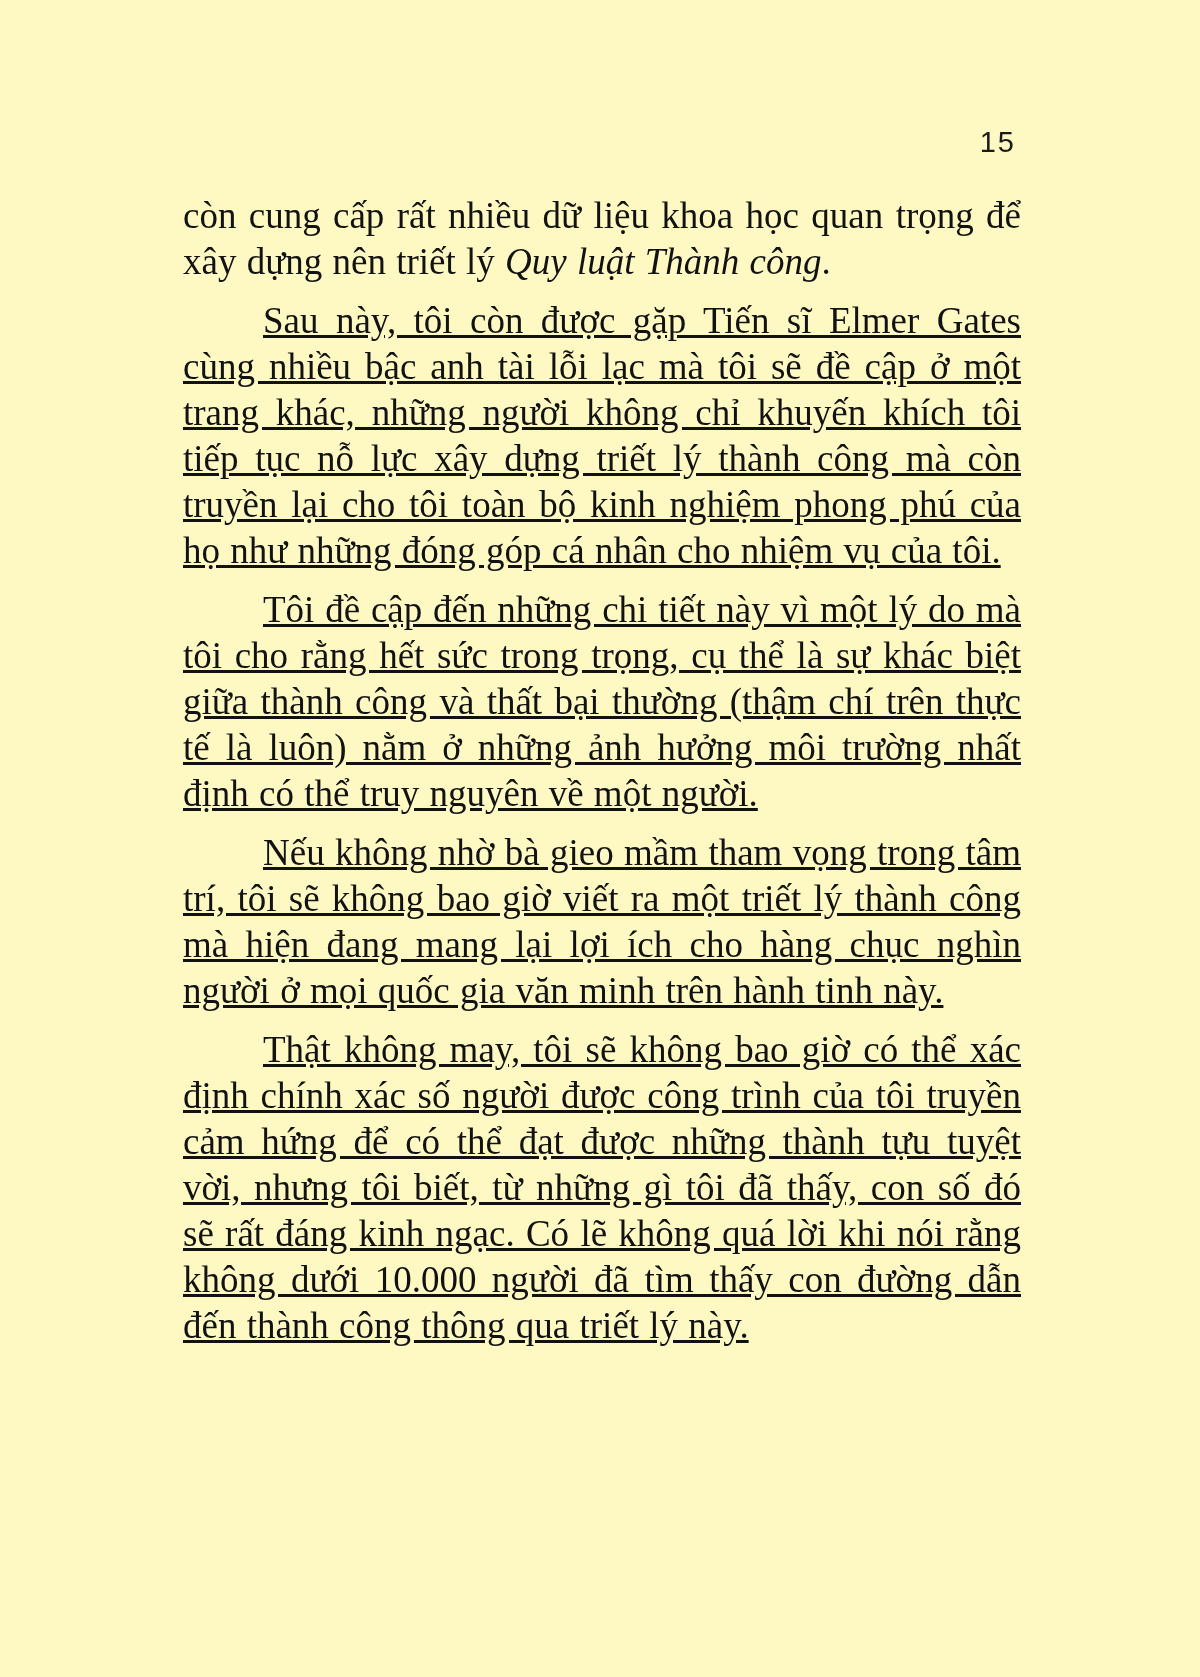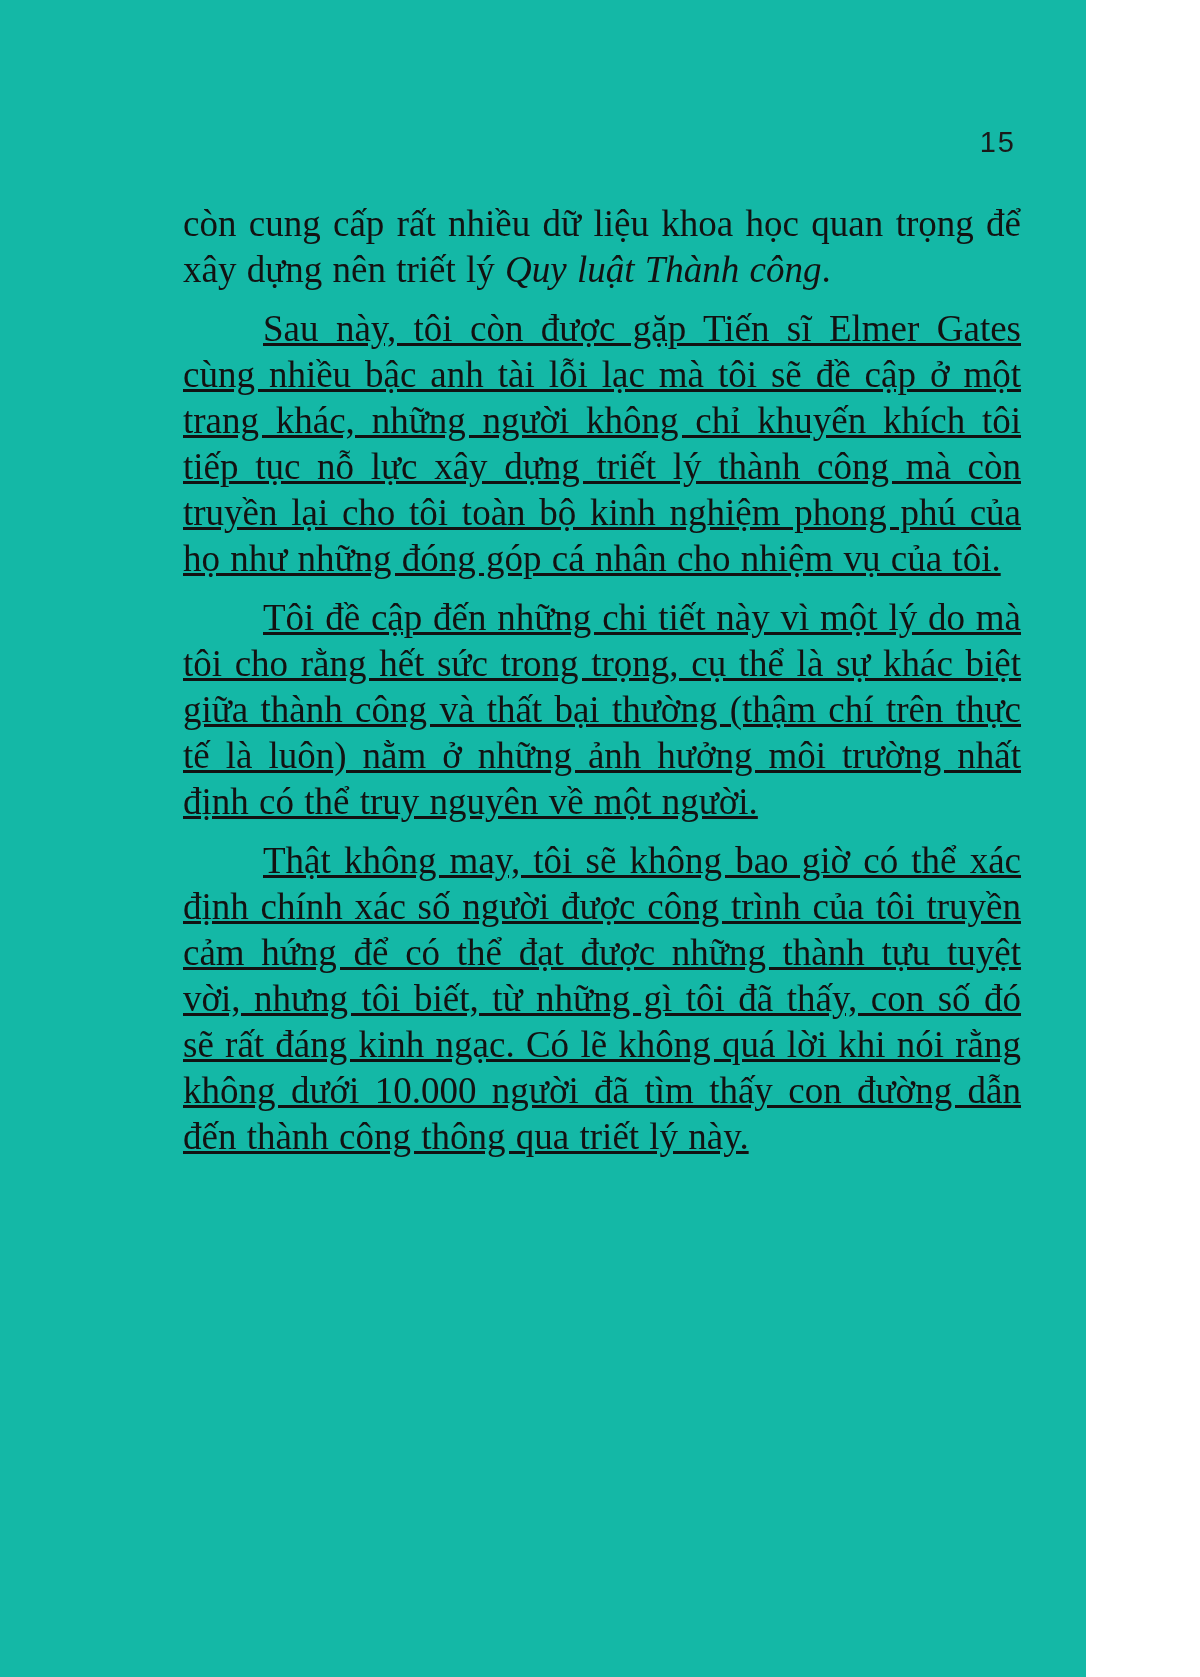--- a/index.html
+++ b/index.html
@@ -7,23 +7,23 @@
     padding: 0;
   }
   body {
     width: 1200px;
     height: 1677px;
     background: #ffffff;
     overflow: hidden;
   }
   .page {
     position: relative;
-    width: 1086px;
+    width: 1200px;
     height: 1677px;
-    background: #14b8a6;
+    background: #fef9c3;
     color: #141414;
   }
   .page-number {
     position: absolute;
     top: 126px;
     left: 183px;
     width: 833px;
     text-align: right;
     font-family: "Liberation Sans", sans-serif;
     font-size: 29px;
@@ -35,35 +35,36 @@
     top: 193px;
     left: 183px;
     width: 838px;
     font-family: "Liberation Serif", serif;
     font-size: 37px;
     line-height: 46px;
     text-align: justify;
     color: #121212;
   }
   .text-block p {
-    margin: 8px 0 13px 0;
+    margin: 0 0 13px 0;
     word-spacing: 1px;
   }
   .text-block p.indent {
     text-indent: 80px;
     text-decoration: underline;
   }
   .text-block .italic {
     font-style: italic;
   }
 </style>
 </head>
 <body>
 
 <div class="page">
   <div class="page-number">15</div>
   <div class="text-block">
       <p><span>còn cung cấp rất nhiều dữ liệu khoa học quan trọng để xây dựng nên triết lý </span><span class="italic">Quy luật Thành công</span><span>.</span></p>
       <p class="indent"><span>Sau này, tôi còn được gặp Tiến sĩ Elmer Gates cùng nhiều bậc anh tài lỗi lạc mà tôi sẽ đề cập ở một trang khác, những người không chỉ khuyến khích tôi tiếp tục nỗ lực xây dựng triết lý thành công mà còn truyền lại cho tôi toàn bộ kinh nghiệm phong phú của họ như những đóng góp cá nhân cho nhiệm vụ của tôi.</span></p>
       <p class="indent"><span>Tôi đề cập đến những chi tiết này vì một lý do mà tôi cho rằng hết sức trong trọng, cụ thể là sự khác biệt giữa thành công và thất bại thường (thậm chí trên thực tế là luôn) nằm ở những ảnh hưởng môi trường nhất định có thể truy nguyên về một người.</span></p>
+      <p class="indent"><span>Nếu không nhờ bà gieo mầm tham vọng trong tâm trí, tôi sẽ không bao giờ viết ra một triết lý thành công mà hiện đang mang lại lợi ích cho hàng chục nghìn người ở mọi quốc gia văn minh trên hành tinh này.</span></p>
       <p class="indent"><span>Thật không may, tôi sẽ không bao giờ có thể xác định chính xác số người được công trình của tôi truyền cảm hứng để có thể đạt được những thành tựu tuyệt vời, nhưng tôi biết, từ những gì tôi đã thấy, con số đó sẽ rất đáng kinh ngạc. Có lẽ không quá lời khi nói rằng không dưới 10.000 người đã tìm thấy con đường dẫn đến thành công thông qua triết lý này.</span></p>
     </div>
 </div>
 
 </body></html>

